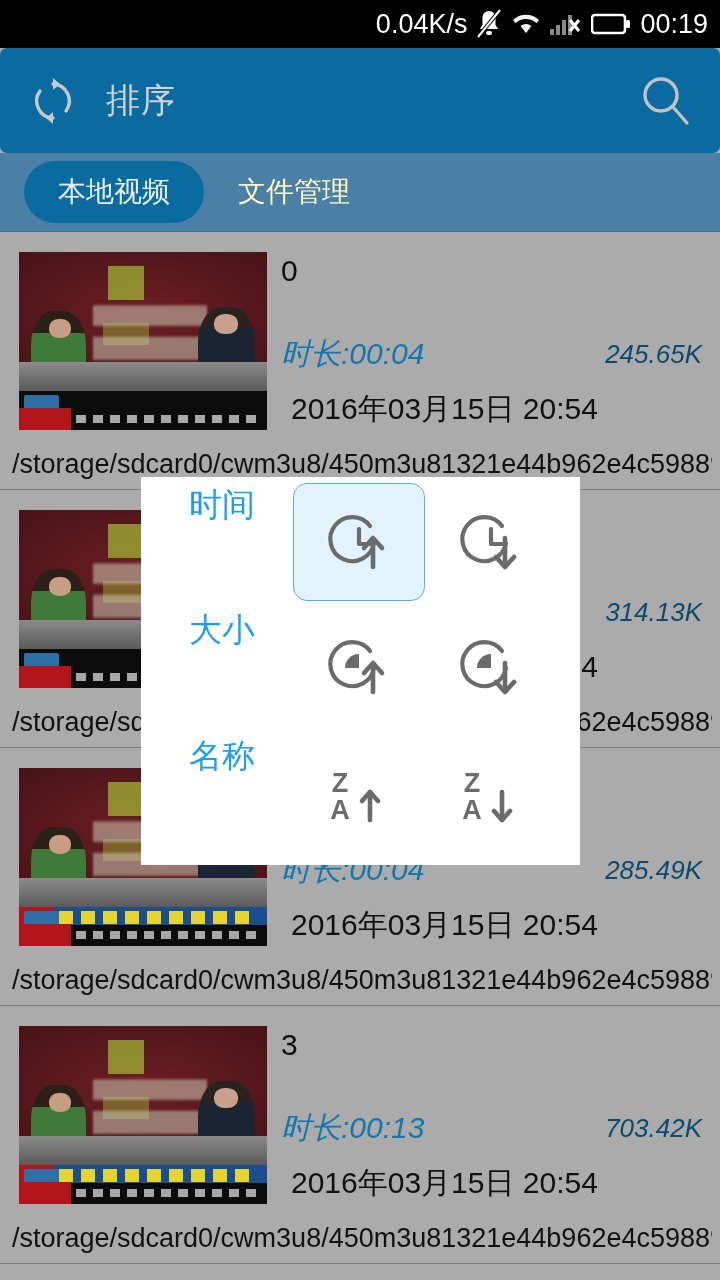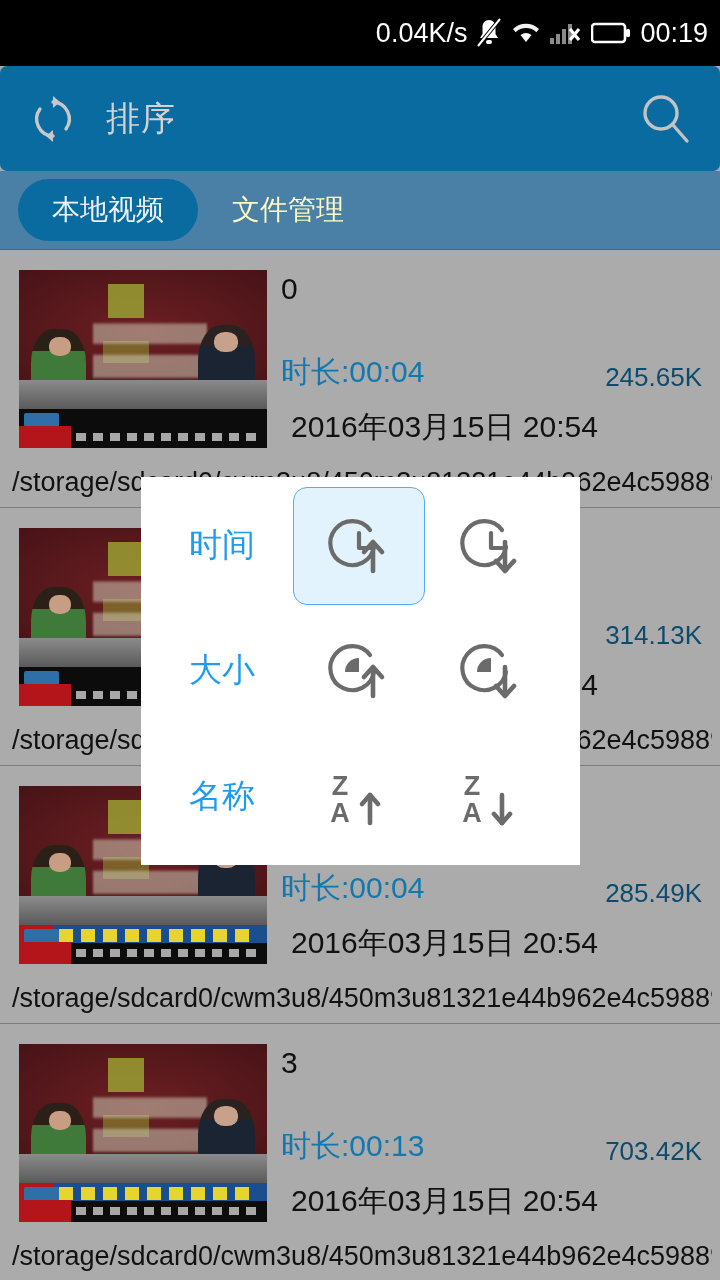--- a/index.html
+++ b/index.html
@@ -6,21 +6,21 @@
   html, body {
     width: 720px; height: 1280px;
     font-family: "Liberation Sans", "DejaVu Sans", sans-serif;
     background: #ABABAB;
     overflow: hidden;
   }
   #app { position: relative; width: 720px; height: 1280px; overflow: hidden; }
 
   
   .statusbar {
-    height: 66px; background: #000; color: #fff;
+    height: 48px; background: #000; color: #fff;
     display: flex; align-items: center; justify-content: flex-end;
     padding-right: 12px; gap: 9px;
   }
   .statusbar .net-speed { font-size: 27px; letter-spacing: 0px; }
   .statusbar .clock { font-size: 27px; }
   .sb-icon { display: flex; align-items: center; }
 
   
   .appbar {
     height: 105px; background: #0A6BA0;
@@ -30,21 +30,21 @@
   .appbar .title {
     color: #D2D2D2; font-size: 34px; margin-left: 26px; font-weight: normal;
     letter-spacing: 1px;
   }
   .appbar .spacer { flex: 1; }
   .appbar .search-wrap { width: 58px; height: 58px; display:flex; align-items:center; justify-content:center; }
 
   
   .tabbar {
     height: 79px; background: #4A7FA6; display: flex; align-items: center;
-    padding-left: 18px; border-bottom: 1px solid #3d6c8e;
+    padding-left: 24px; border-bottom: 1px solid #3d6c8e;
   }
   .tab {
     font-size: 28px; color: #fef9c3; padding: 0 34px; height: 62px;
     display: flex; align-items: center; justify-content: center;
     border-radius: 31px;
   }
   .tab.active { background: #0A6BA0; color: #EAF1F6; }
 
   
   .list { background: #ABABAB; }
@@ -129,40 +129,41 @@
   }
   .thumb.banner .lowerbar::after {
     content:""; position:absolute; left: 16%; right: 4%; top: 18%; height: 64%;
     background: repeating-linear-gradient(to right,
       rgba(240,220,40,.95) 0 14px, rgba(27,78,142,.3) 14px 22px);
   }
 
   .info { flex: 1; padding: 12px 18px 0 0; min-width: 0; }
   .info .fname { font-size: 30px; color: #101010; height: 38px; }
   .meta {
-    display: flex; justify-content: space-between; align-items: flex-end;
+    display: flex; justify-content: space-between; align-items: center;
     margin-top: 42px;
+    font-style: italic;
   }
   .meta .dur { font-size: 30px; color: #1178B0; }
   .meta .size { font-size: 26px; color: #0c4a6e; }
   .info .date { font-size: 30px; color: #111; margin-top: 14px; margin-left: 10px; }
   .row .path {
     position: absolute; left: 12px; right: 8px; bottom: 9px;
     font-size: 27px; color: #111; white-space: nowrap; overflow: hidden;
   }
 
   
   .scrim { position: absolute; inset: 0; background: transparent; }
   .dialog {
     position: absolute; left: 141px; top: 477px; width: 439px; height: 388px;
     background: #FFFFFF;
     display: flex; flex-direction: column;
     padding: 6px 0 6px 0;
   }
-  .sort-row { flex: 1; display: flex; align-items: center; }
+  .sort-row { flex: 1; display: flex; align-items: flex-start; }
   .sort-label {
     width: 152px; text-align: center; font-size: 33px; color: #1E9CF0;
     padding-left: 10px;
   }
   .sort-opt {
     width: 132px; height: 118px; display: flex; align-items: center; justify-content: center;
     border-radius: 14px;
   }
   .sort-opt.selected { background: #E3F3FD; border: 1.5px solid #55AEEF; }
 

